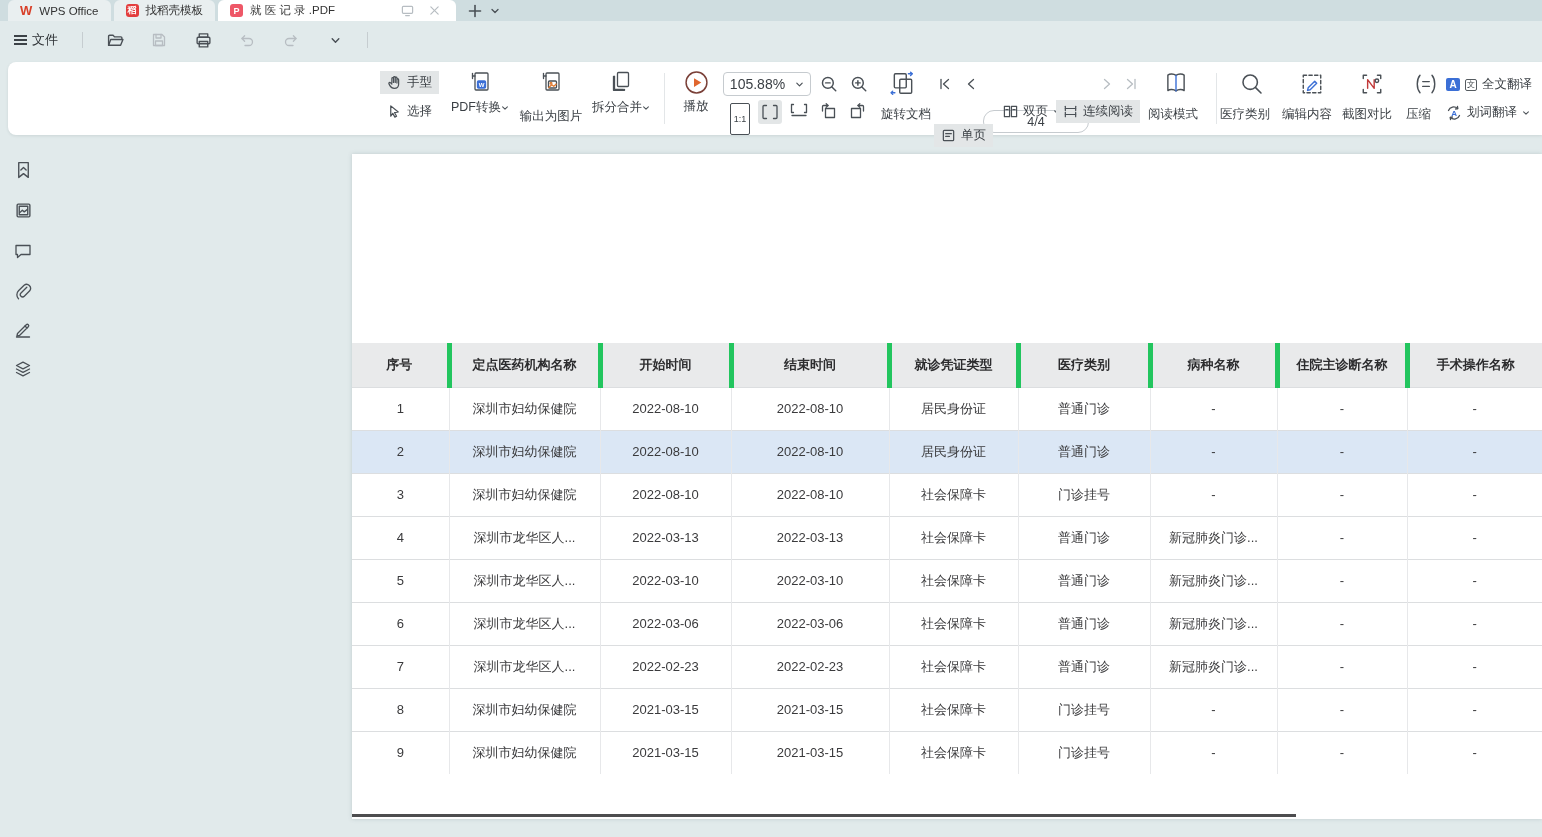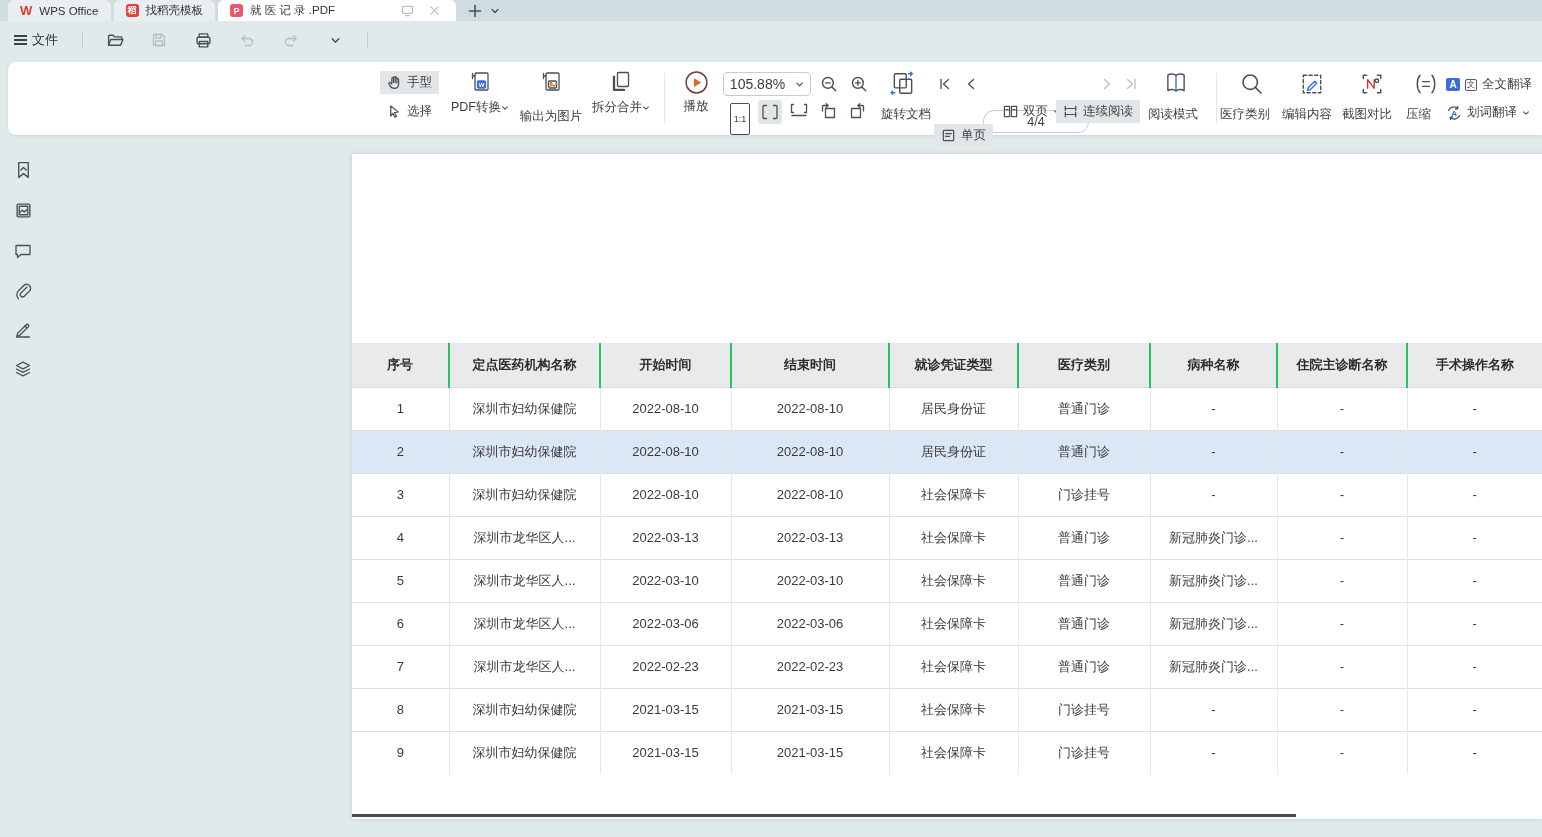--- a/index.html
+++ b/index.html
@@ -52,21 +52,21 @@
   .lblbtn { display:flex; align-items:center; }
   .transA { width:14px; height:13px; background:#3b6fd6; border-radius:2px; color:#fff; font-size:10px; font-weight:bold; display:flex; align-items:center; justify-content:center; }
   .transB { width:12px; height:12px; border:1px solid #555b60; border-radius:2px; font-size:8px; display:flex; align-items:center; justify-content:center; color:#3c4247; }
 
   
   .rail-btn { position:absolute; left:13px; width:20px; height:20px; display:flex; align-items:center; justify-content:center; }
 
   
   .page { position:absolute; left:352px; top:154px; right:0; height:665px; background:#ffffff; box-shadow:0 0 4px rgba(90,110,115,.25); }
   table.rec { position:absolute; top:189px; left:0; width:100%; border-collapse:collapse; table-layout:fixed; font-size:13px; color:#3a3a3c; }
-  table.rec th { background:#e9eaeb; height:44px; font-size:13px; font-weight:bold; color:#2c2c2e; border-left:2px solid #22c55e; }
+  table.rec th { background:#e9eaeb; height:44px; font-size:13px; font-weight:bold; color:#2c2c2e; border-left:5px solid #22c55e; }
   table.rec th:first-child { border-left:none; }
   table.rec td { height:43px; text-align:center; border-top:1px solid #dcdee0; border-left:1px solid #e7e8ea; }
   table.rec td:first-child { border-left:none; }
   table.rec tr.hl td { background:#dbe7f5; }
   .endline { position:absolute; left:0; top:660px; width:944px; height:3px; background:#4d4d4f; }
 </style>
 </head>
 <body>
 
 <div class="tabbar">

